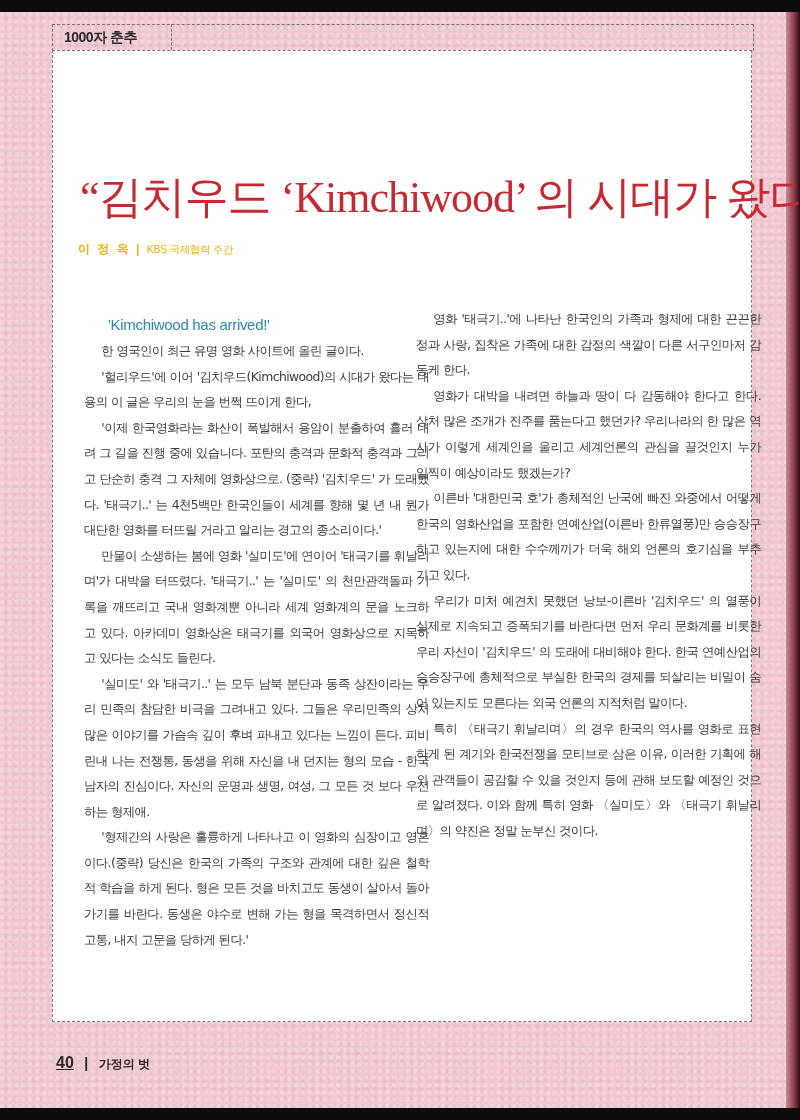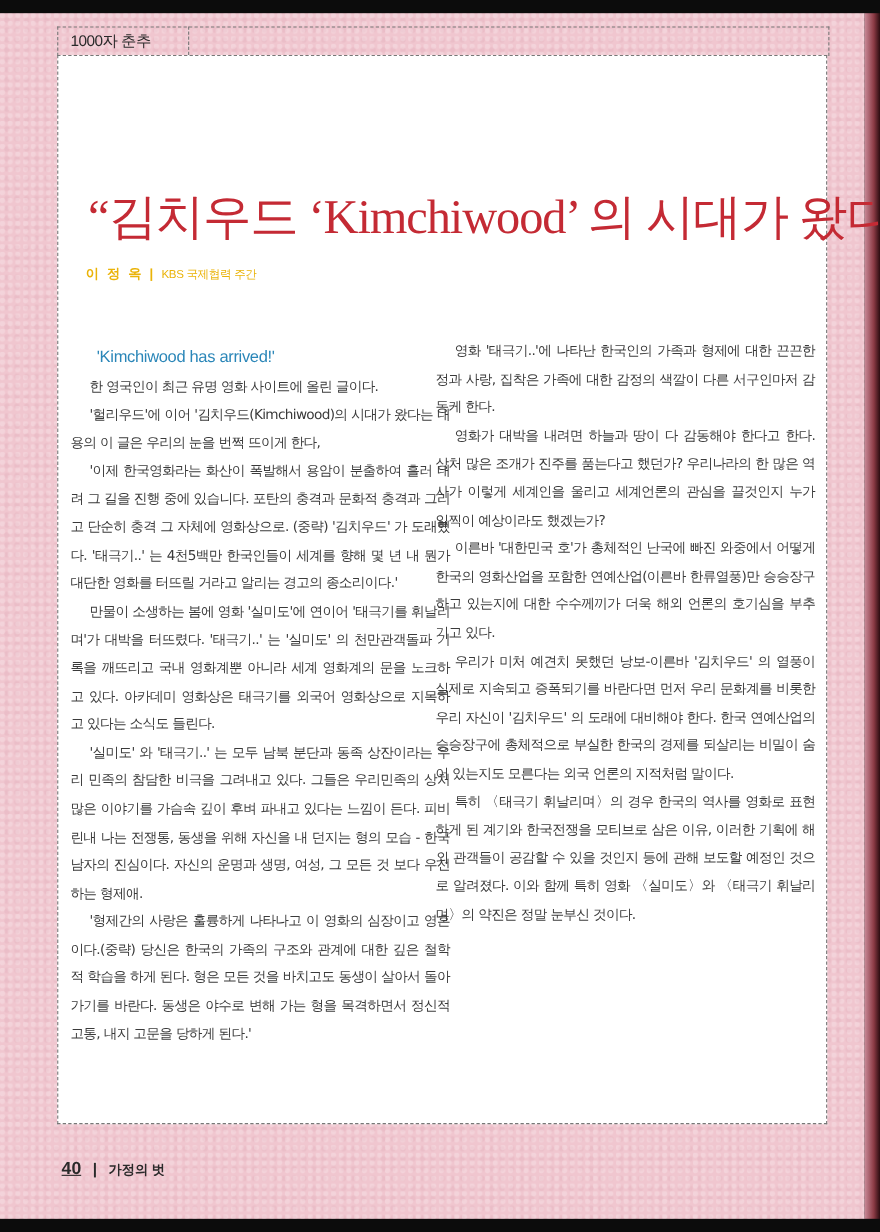--- a/index.html
+++ b/index.html
@@ -23,21 +23,21 @@
   .tab-strip {
     position: absolute; left: 52px; top: 24px; width: 700px; height: 26px;
     border-top: 1px dashed #777;
     border-left: 1px dashed #777;
     border-right: 1px dashed #777;
   }
   .tab-label {
     position: absolute; left: 52px; top: 24px; width: 120px; height: 26px;
     border-right: 1px dashed #777;
     font-family: "Liberation Sans", sans-serif;
-    font-weight: normal; font-size: 14px; color: #2a2a2a;
+    font-weight: bold; font-size: 14px; color: #2a2a2a;
     line-height: 26px; padding-left: 12px; box-sizing: border-box;
     letter-spacing: -0.5px;
   }
   .panel {
     position: absolute; left: 52px; top: 50px; width: 700px; height: 972px;
     background: #ffffff;
     border: 1px dashed #777;
     box-sizing: border-box;
   }
   .headline {
@@ -50,21 +50,21 @@
     font-family: "Liberation Sans", sans-serif;
     font-size: 12px; color: #eab308;
   }
   .byline .name { font-weight: bold; letter-spacing: 2px; }
   .byline .sep { font-weight: bold; margin: 0 4px 0 2px; }
   .byline .role { font-size: 10.5px; letter-spacing: -0.3px; }
   .col {
     position: absolute; top: 312px; width: 345px;
     font-family: "DejaVu Sans", sans-serif;
     font-size: 12.4px; line-height: 25.6px; color: #3a3a3a;
-    letter-spacing: -0.6px; text-align: justify;
+    letter-spacing: -0.6px; text-align: justify; margin-left: 20px;
   }
   .col-left { left: 64px; }
   .col-right { left: 396px; top: 306px; }
   .col p { margin: 0; text-indent: 1.4em; }
   .subhead {
     font-family: "Liberation Sans", sans-serif;
     font-size: 15px; color: #2a86b8; letter-spacing: -0.3px;
     line-height: 26px; padding-left: 24px;
   }
   .folio {

